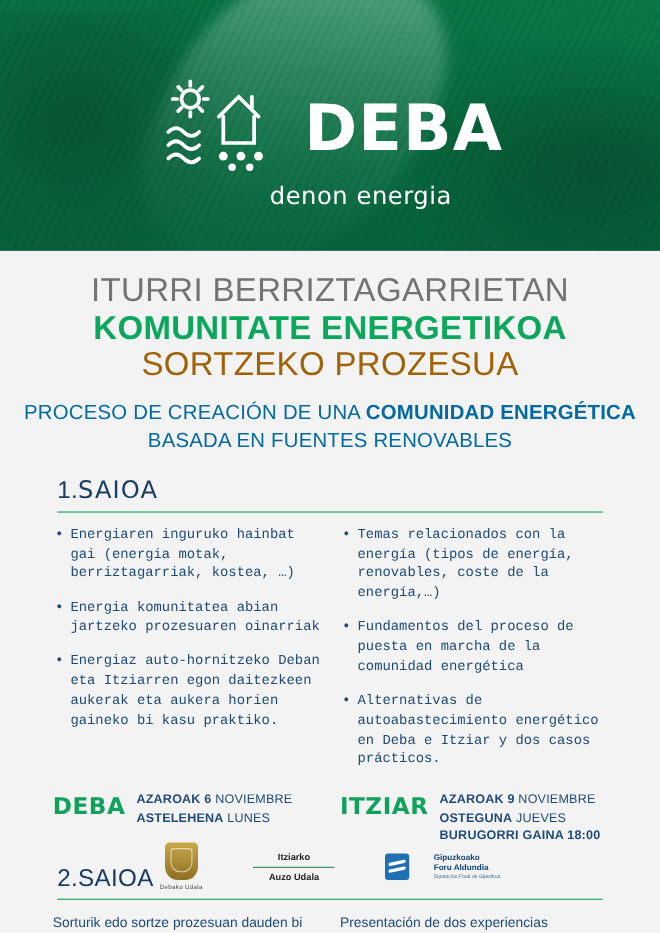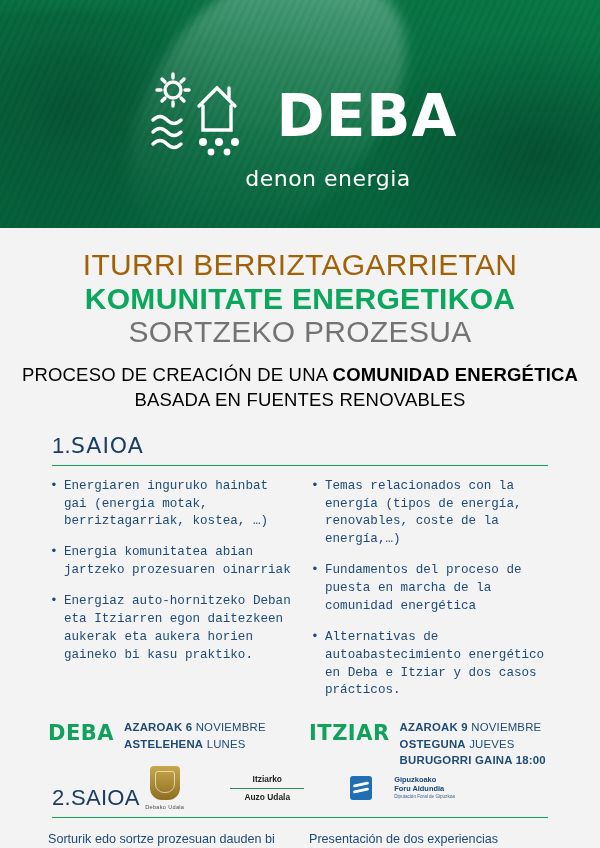--- a/index.html
+++ b/index.html
@@ -115,29 +115,29 @@
     text-align: center;
     padding-top: 20px;
   }
   .t-line {
     font-size: 30px;
     line-height: 1.12;
     color: #0f9d58;
     font-weight: normal;
     letter-spacing: 0.3px;
   }
-  .t-eu-1, .t-eu-2 { color: #a16207; }
+  .t-eu-1, .t-eu-2 { color: #737373; }
   .t-eu-3 { color: #0ba75c; font-weight: bold; }
-  .t-eu-4 { color: #737373; }
+  .t-eu-4 { color: #a16207; }
 
   .sub {
     margin-top: 14px;
     text-align: center;
     font-size: 18.5px;
-    color: #000000;
+    color: #0369a1;
     line-height: 1.35;
     letter-spacing: 0.2px;
   }
   .sub b { font-weight: bold; }
 
   
   .session-head {
     margin: 20px 0 0 52px;
     font-size: 22px;
     color: #1a3d63;

